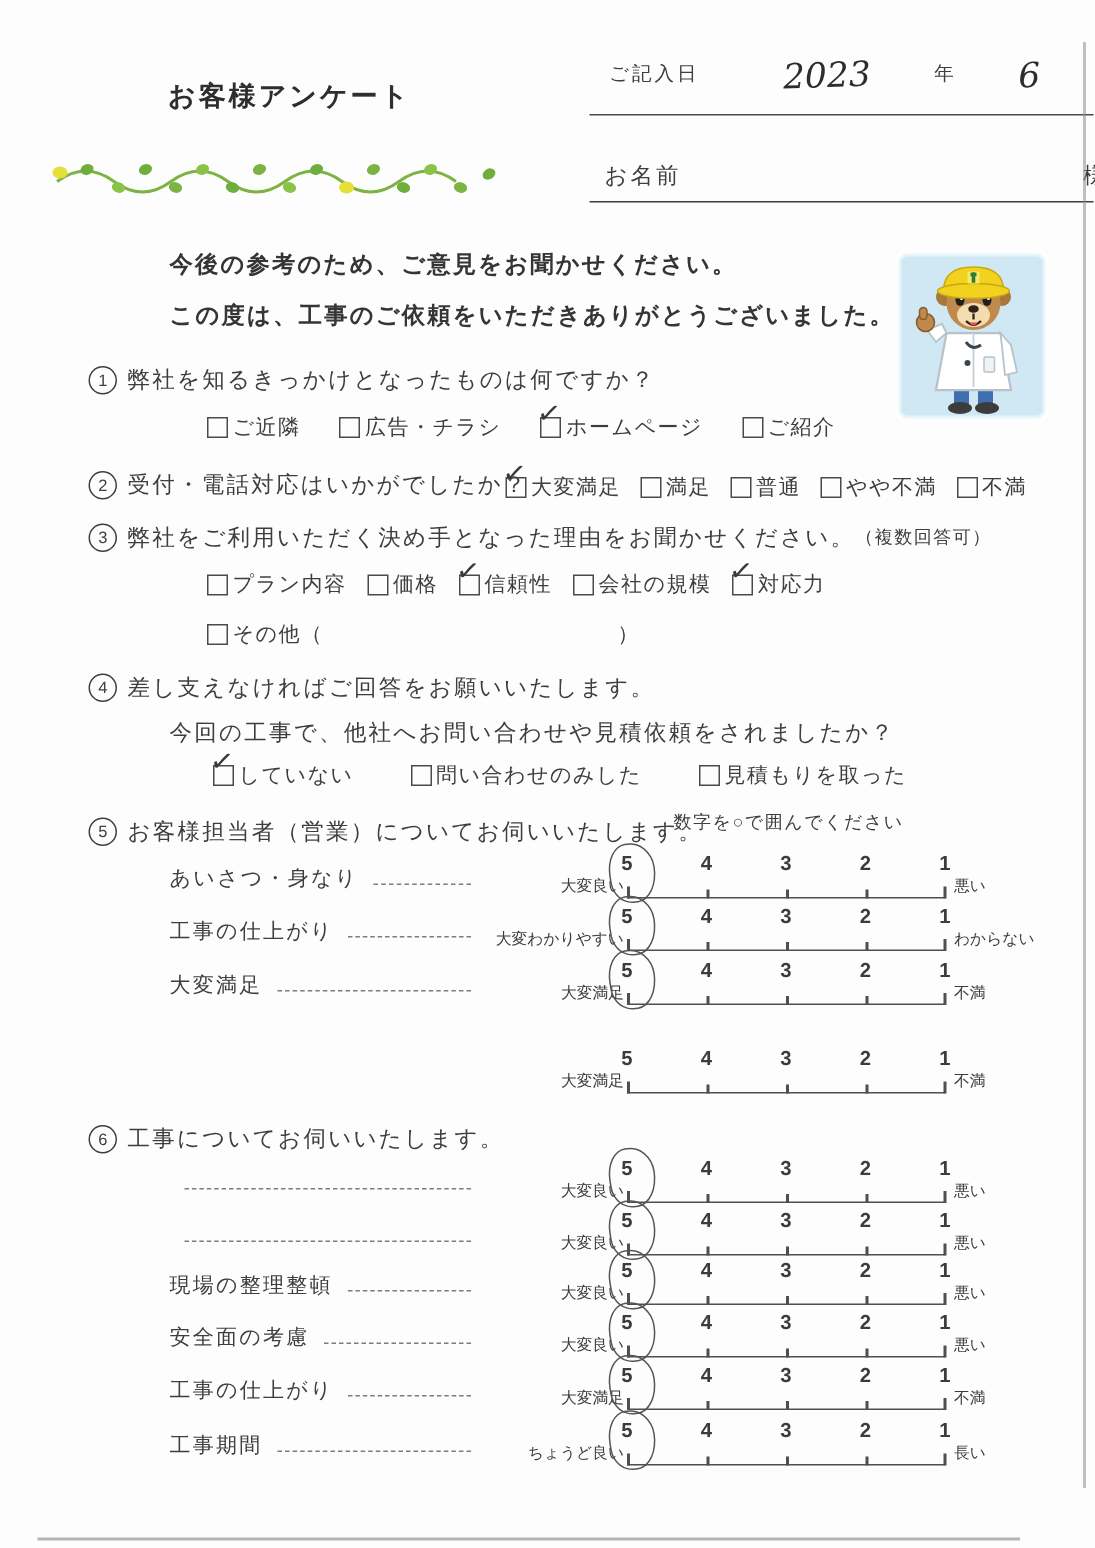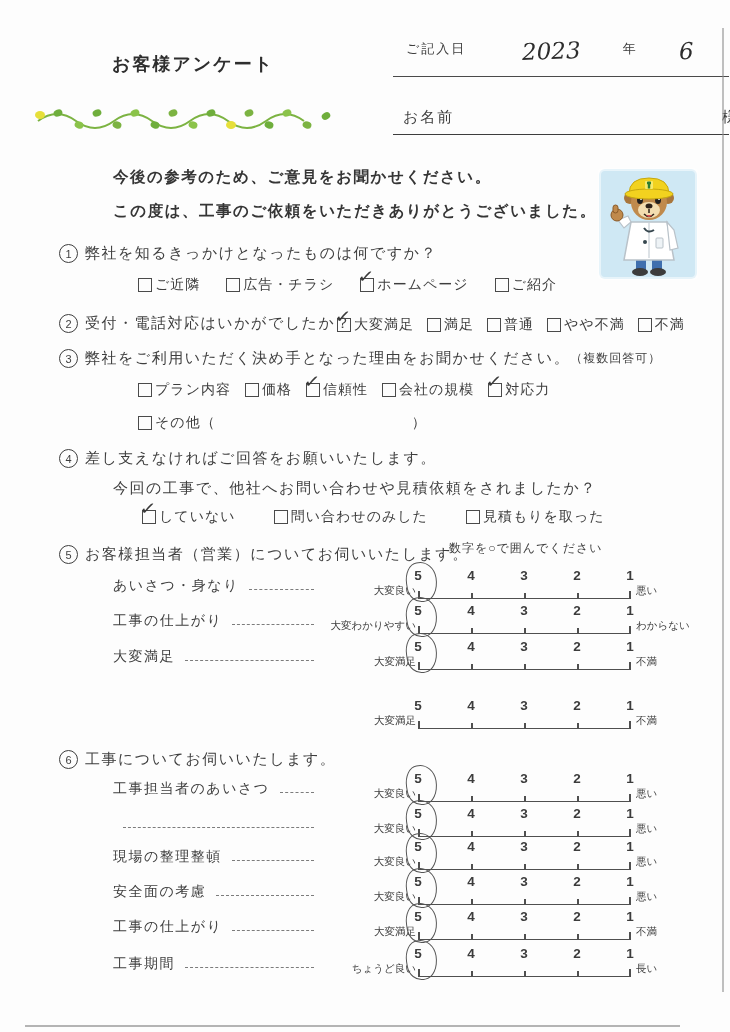--- a/index.html
+++ b/index.html
@@ -356,21 +356,20 @@
       <span class="slab sright">不満</span>
     </div>
   </div>
 
   <div class="q" style="top:750px">
     <span class="qno">6</span>
     <span>工事についてお伺いいたします。</span>
   </div>
 
   <div class="rrow" style="top:770px">
-    <span class="rlabel">工事担当者のあいさつ</span>
       <span class="leader"></span>
     <div class="scale" data-selected="5">
       <span class="slab sleft">大変良い</span>
       <span class="sline">
         <b class="num p0">5</b>
           <b class="num p25">4</b>
           <b class="num p50">3</b>
           <b class="num p75">2</b>
           <b class="num p100">1</b>
         <i class="tk k0"></i>

